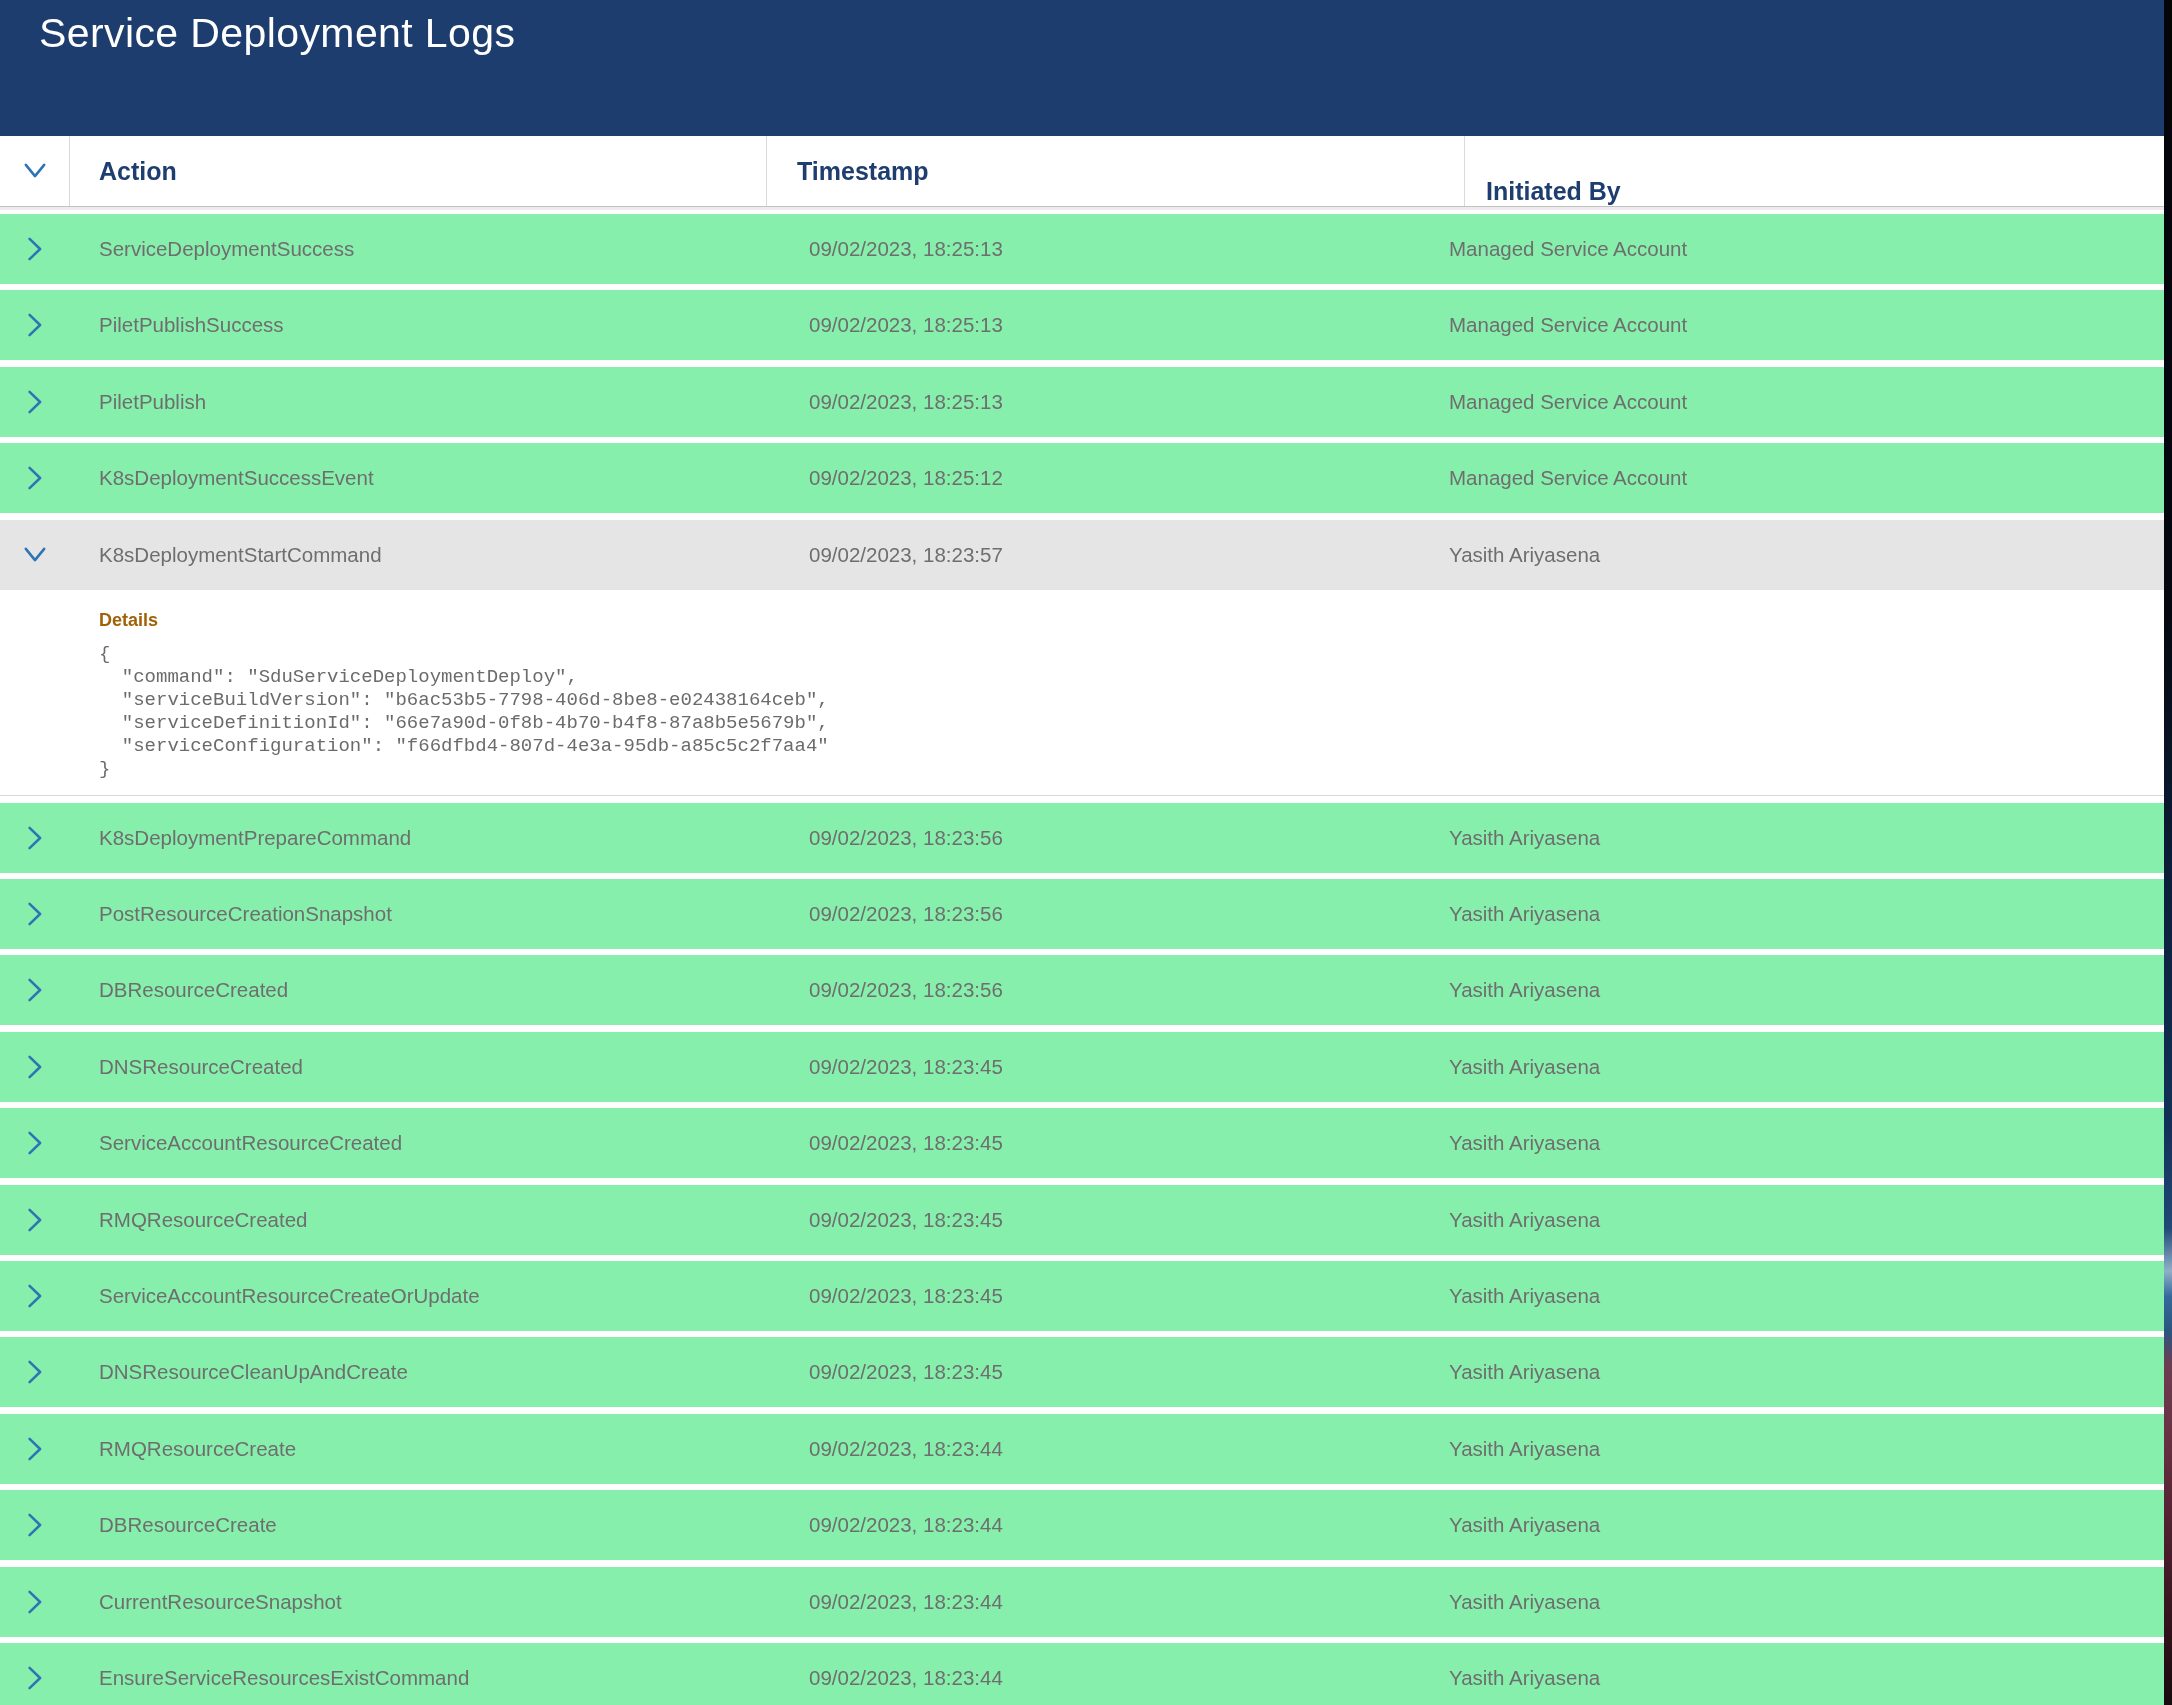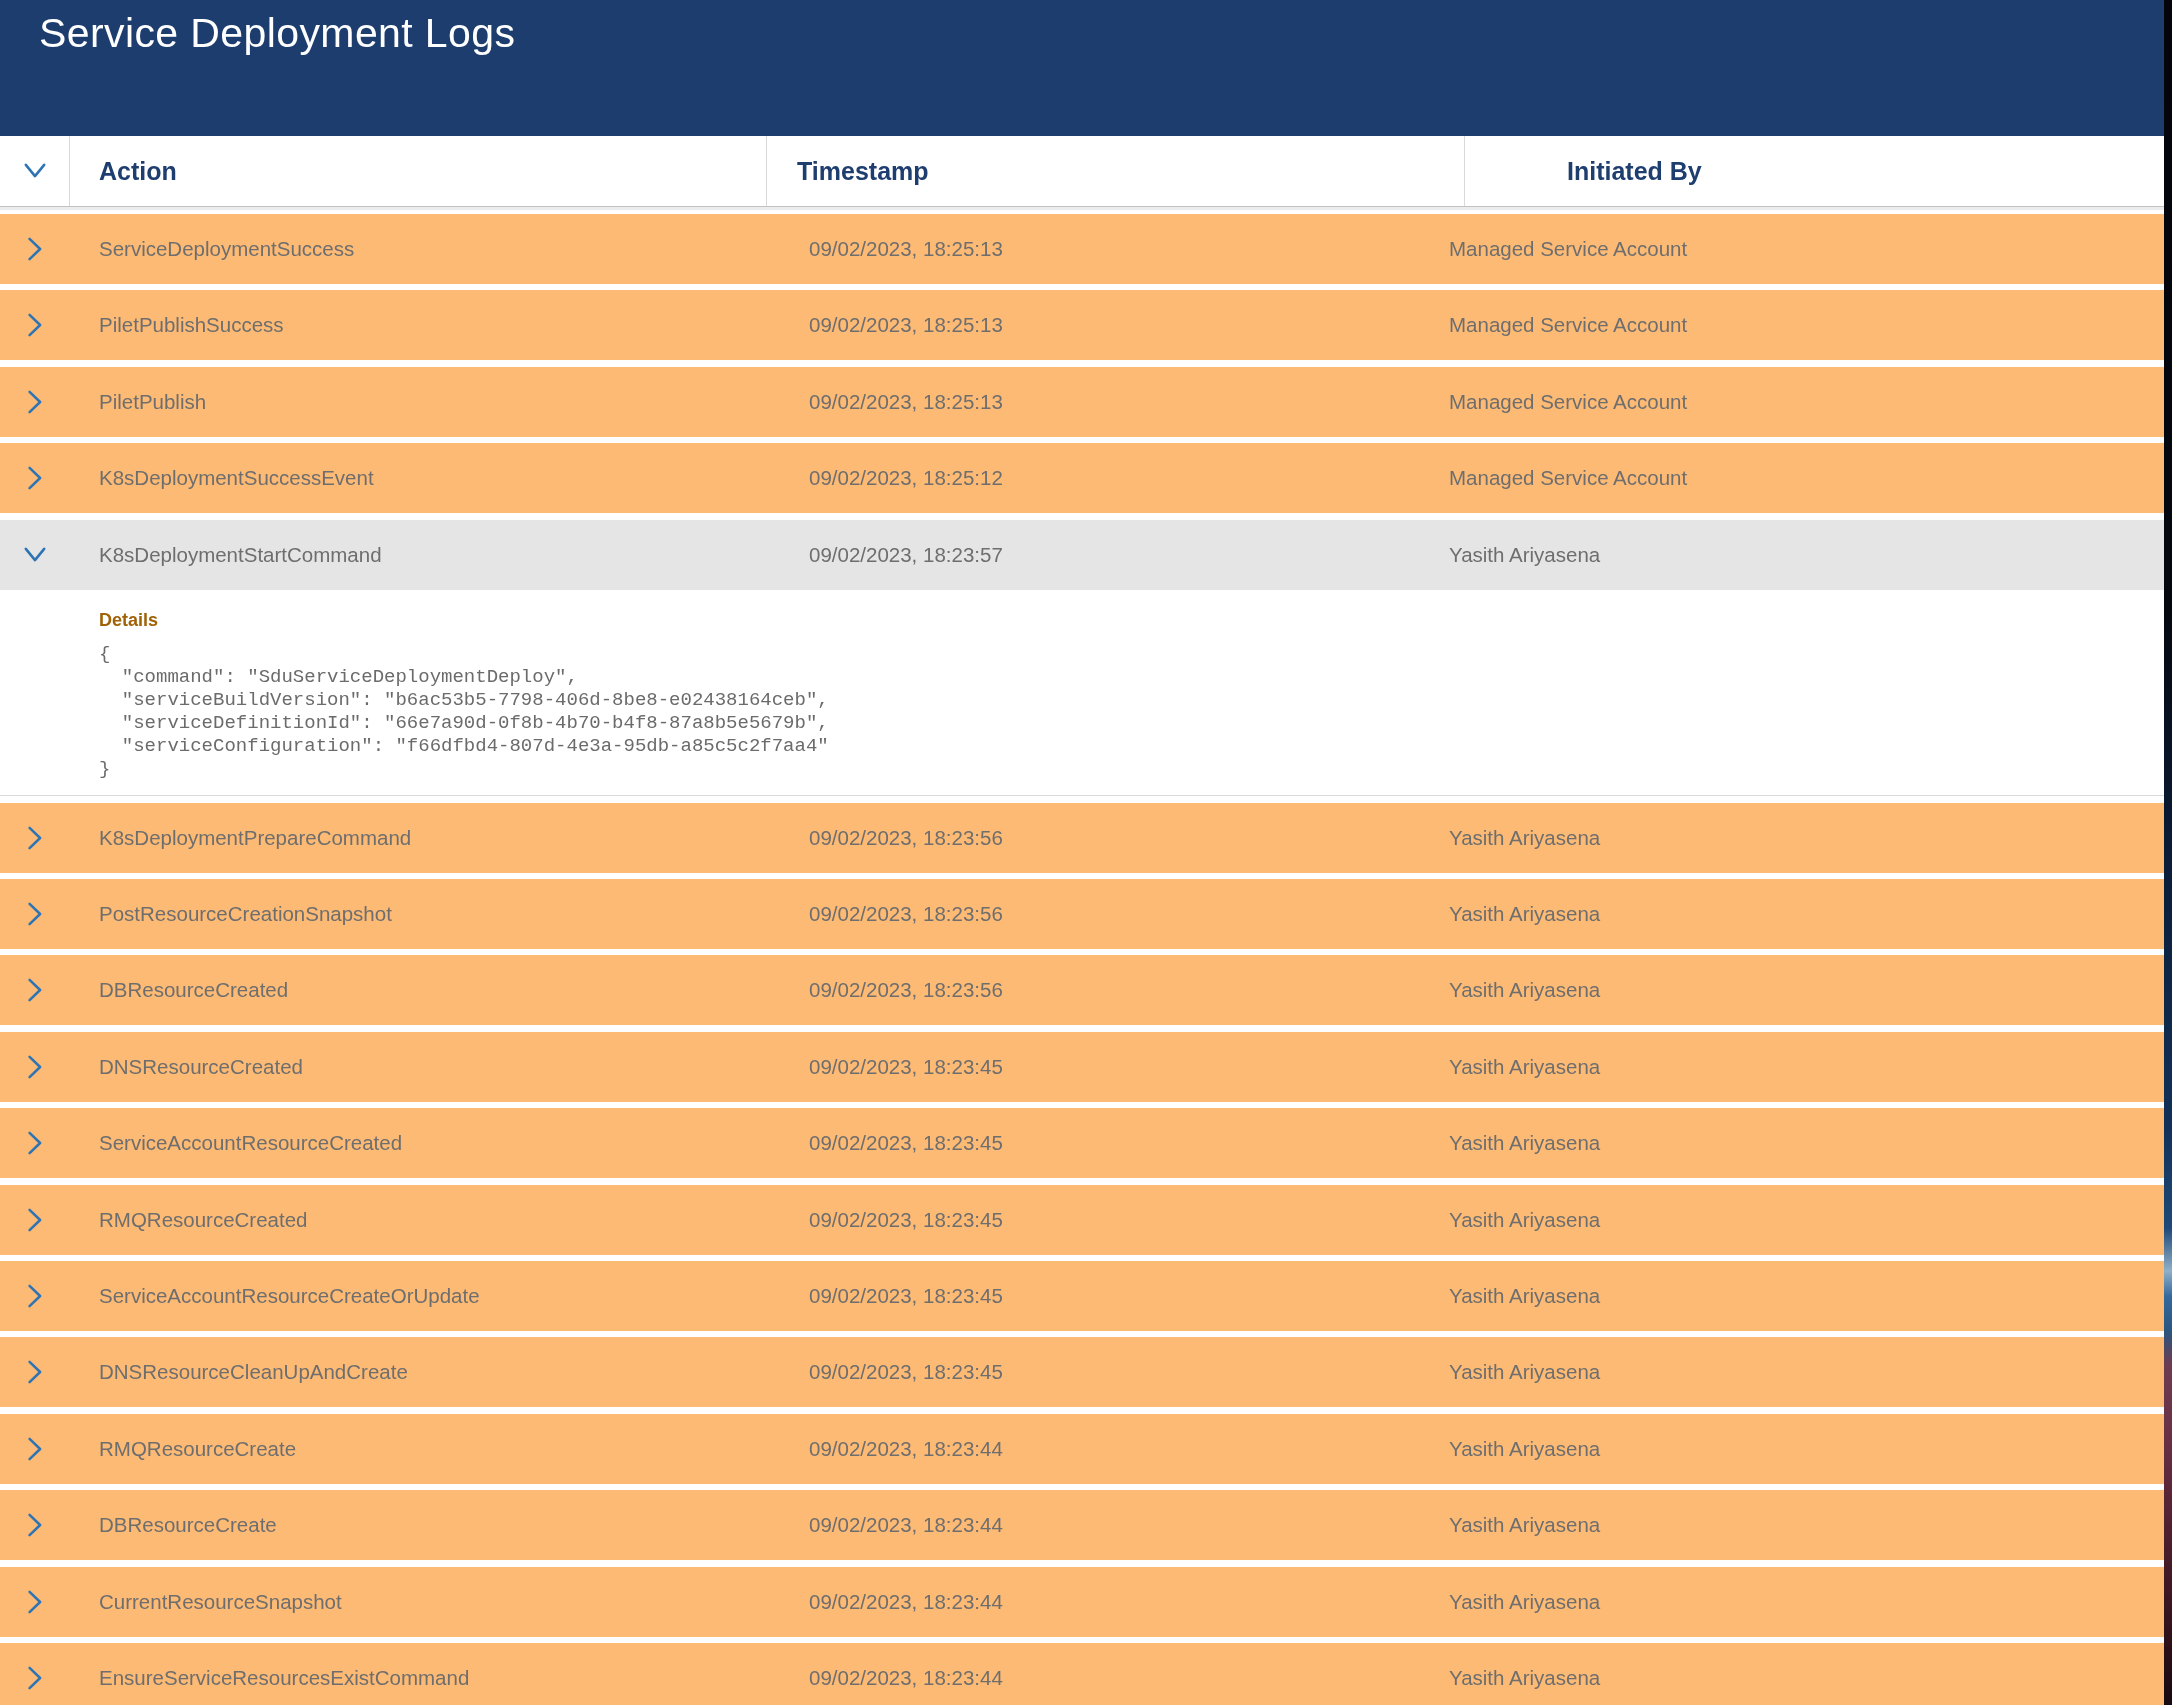--- a/index.html
+++ b/index.html
@@ -49,34 +49,34 @@
   .sep-3 { left: 1464px; }
   .th {
     position: absolute; top: 0;
     line-height: 70px;
     font-size: 25px; font-weight: 700;
     color: #1f3e70;
     white-space: nowrap;
   }
   .th-action { left: 99px; }
   .th-timestamp { left: 797px; }
-  .th-initiator { left: 1567px; }
+  .th-initiator { left: 1486px; margin-top: 20px; }
   .th-chevron {
     position: absolute; left: 0; top: 0;
     width: 69px; height: 70px;
     display: flex; align-items: center; justify-content: center;
     cursor: pointer;
   }
 
   
   .rows { width: 2165px; padding-top: 7px; }
   .row {
     position: relative;
     width: 2165px; height: 70px;
-    background: #fdba74;
+    background: #86efac;
     margin-bottom: 6.4px;
     cursor: pointer;
   }
   .row.expanded { background: #e5e5e5; margin-bottom: 0; }
   .chev {
     position: absolute; left: 0; top: 0;
     width: 69px; height: 70px;
     display: flex; align-items: center; justify-content: center;
   }
   .icon-down-svg { display: none; }

